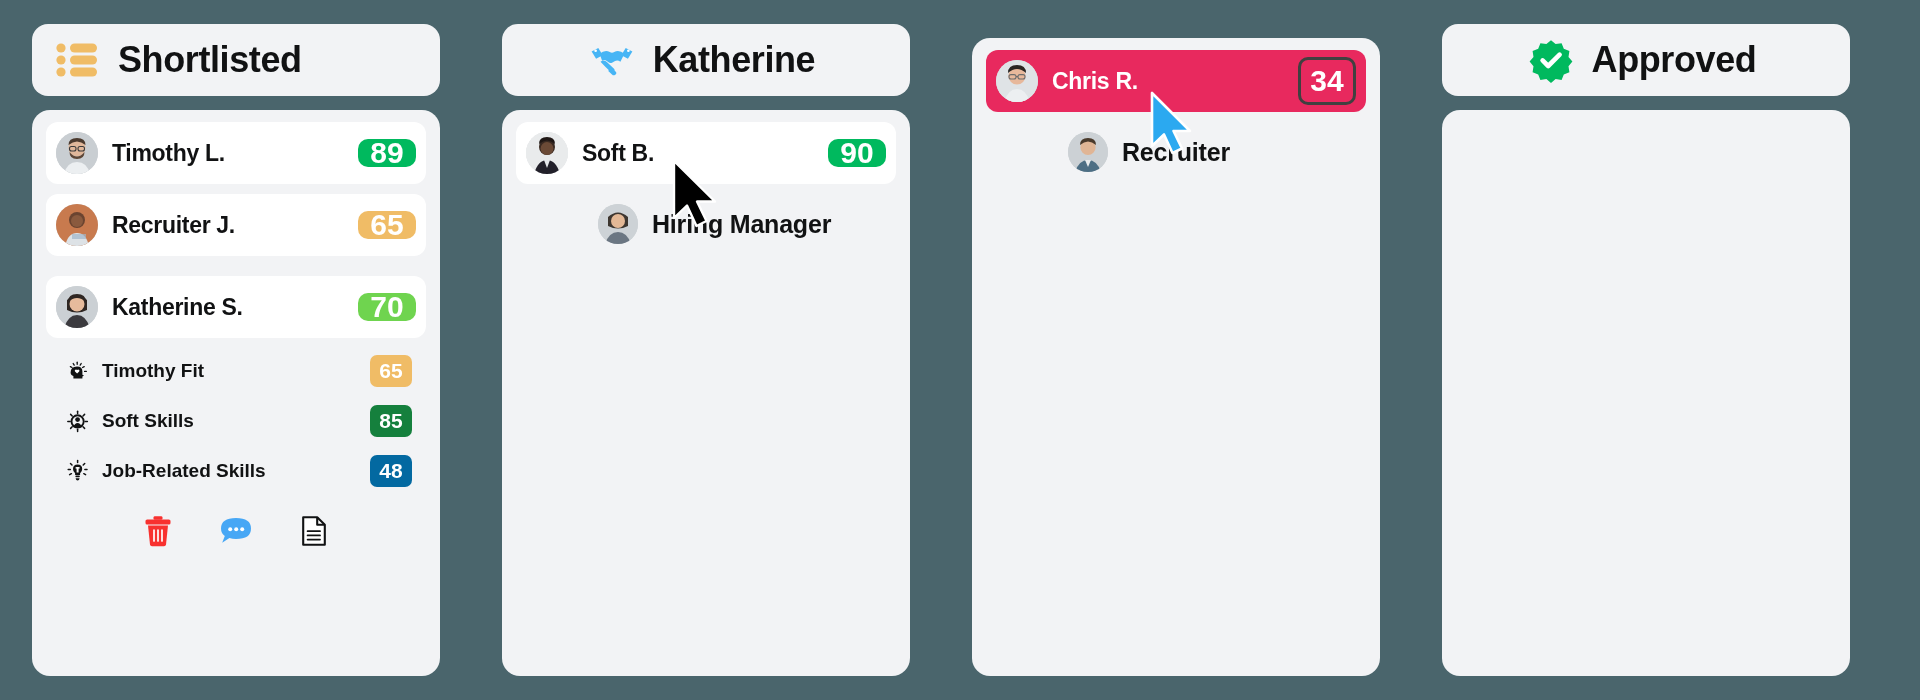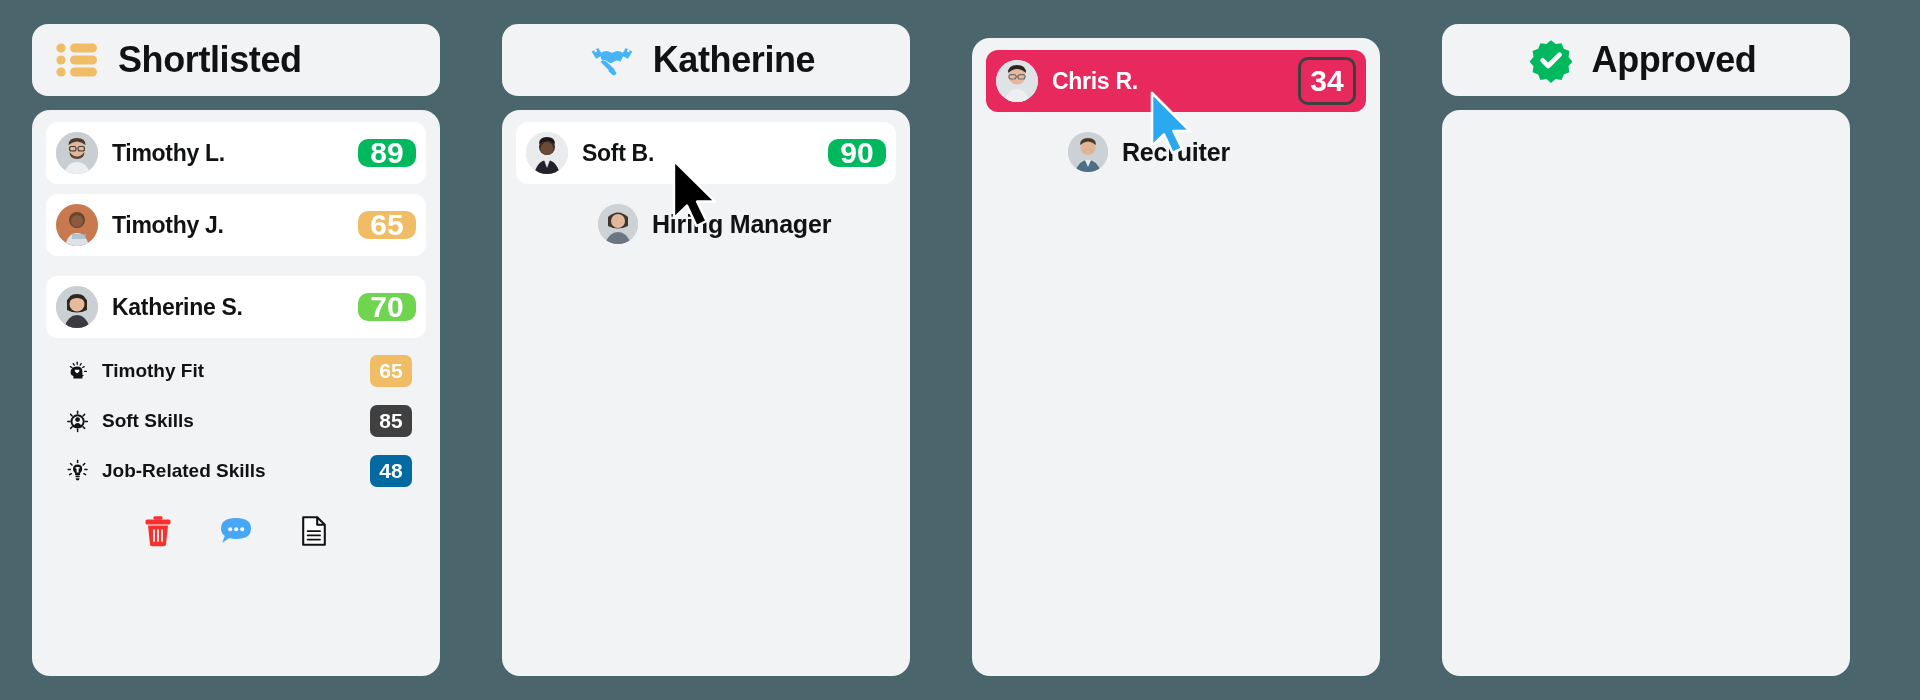--- a/index.html
+++ b/index.html
@@ -262,21 +262,21 @@
       <div class="cand">
         <span class="avatar">
           <svg width="42" height="42" viewBox="0 0 42 42">
             <rect width="42" height="42" fill="#c87a4e"></rect>
             <circle cx="21" cy="16" r="8" fill="#6b4430"></circle>
             <circle cx="21" cy="17" r="6" fill="#8a5a3e"></circle>
             <path d="M9 42 q3 -13 12 -13 q9 0 12 13z" fill="#dde2e6"></path>
             <rect x="16" y="30" width="14" height="5" fill="#9fb7c9" opacity="0.7"></rect>
           </svg>
         </span>
-        <span class="cand-name">Timothy J.</span>
+        <span class="cand-name">Recruiter J.</span>
         <span class="score" style="background:#f0bc66">65</span>
       </div>
 
       <div class="cand" style="margin-top:10px;">
         <span class="avatar">
           <svg width="42" height="42" viewBox="0 0 42 42">
             <rect width="42" height="42" fill="#cbd0d4"></rect>
             <path d="M11 14 q10 -9 20 0 l0 10 q-10 5 -20 0z" fill="#2e2622"></path>
             <circle cx="21" cy="18" r="7.5" fill="#e6bb9c"></circle>
             <path d="M12 16 q9 -8 18 0 q0 -8 -9 -8 q-9 0 -9 8z" fill="#2e2622"></path>
@@ -319,21 +319,21 @@
                 <line x1="18.6" y1="5.4" x2="17.0" y2="7.0"></line>
                 <line x1="1.8" y1="12.4" x2="4.1" y2="12.4"></line>
                 <line x1="21.4" y1="12.4" x2="19.1" y2="12.4"></line>
                 <line x1="4.6" y1="19.4" x2="6.2" y2="17.8"></line>
                 <line x1="18.6" y1="19.4" x2="17.0" y2="17.8"></line>
                 <line x1="11.6" y1="22.6" x2="11.6" y2="20.3"></line>
               </g>
             </svg>
           </span>
           <span class="skill-label">Soft Skills</span>
-          <span class="skill-score" style="background:#404040">85</span>
+          <span class="skill-score" style="background:#15803d">85</span>
         </div>
 
         <div class="skill">
           <span class="skill-icon">
             <svg width="24" height="24" viewBox="0 0 24 24">
               <path d="M11.6 5.4 q4.6 0 4.6 4.6 q0 2.6 -2.1 4.3 l0 1.6 l-5 0 l0 -1.6 q-2.1 -1.7 -2.1 -4.3 q0 -4.6 4.6 -4.6z" fill="#111213"></path>
               <rect x="9.4" y="16.6" width="4.4" height="1.6" rx="0.7" fill="#111213"></rect>
               <path d="M9.6 19.2 l4 0 q-0.4 2.4 -2 2.4 q-1.6 0 -2 -2.4z" fill="#111213"></path>
               <rect x="10.6" y="8.1" width="2" height="5.4" fill="#ffffff"></rect>
               <rect x="9.6" y="8.1" width="4" height="1.5" fill="#ffffff"></rect>

